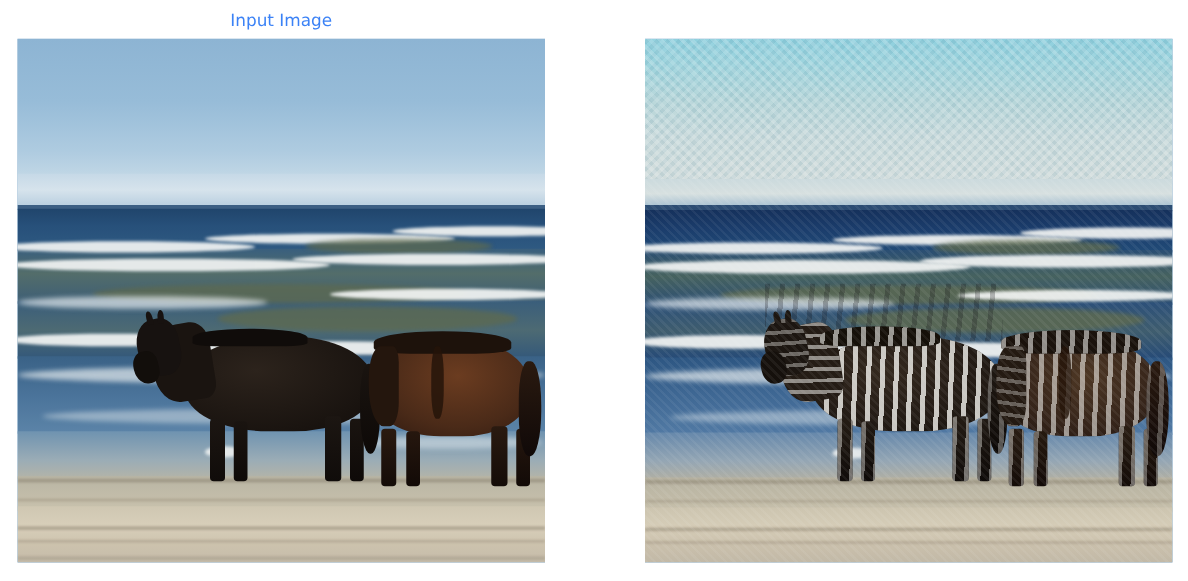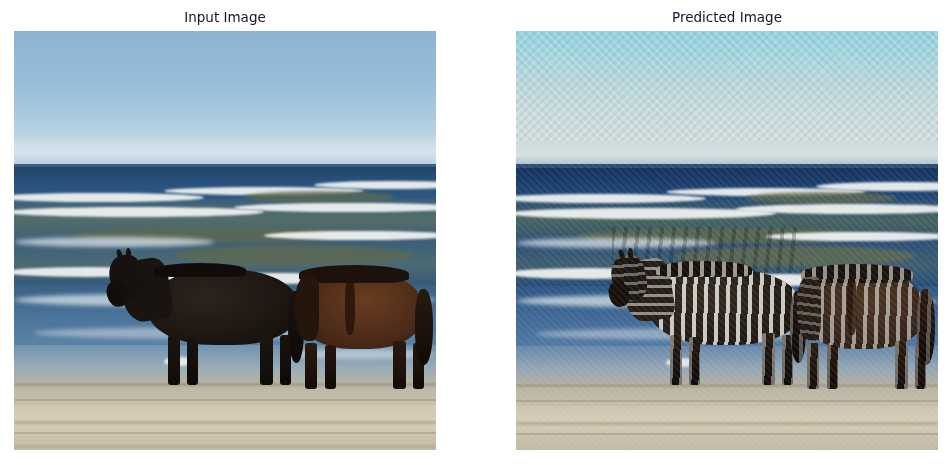--- a/index.html
+++ b/index.html
@@ -2,21 +2,21 @@
 <html><head>
 <meta charset="utf-8">
 <style>
   html,body{margin:0;padding:0;background:#ffffff;}
   body{width:950px;height:465px;overflow:hidden;
        font-family:"DejaVu Sans","Liberation Sans",sans-serif;}
   .figure{position:relative;width:950px;height:465px;background:#ffffff;}
 
   .axes-title{
     position:absolute;text-align:center;
-    font-size:13.5px;color:#0f172a;line-height:16px;
+    font-size:13.5px;color:#3b82f6;line-height:16px;
     white-space:nowrap;
   }
   #title-left{left:14px;top:9px;width:422px;}
   #title-right{left:516px;top:9px;width:422px;}
 
   .imgbox{position:absolute;overflow:hidden;background:#7fa8c9;}
   #img-left{left:14px;top:31px;width:422px;height:419px;}
   #img-right{left:516px;top:31px;width:422px;height:419px;}
 
   
@@ -161,21 +161,20 @@
       <div style="position:absolute;left:6px;top:18px;width:24px;height:64px;background:#24160d;border-radius:40% 20% 30% 50%;"></div>
       <div style="position:absolute;left:56px;top:18px;width:10px;height:58px;background:#241409;opacity:.85;border-radius:40%;"></div>
       <div class="leg" style="left:16px;top:84px;width:12px;height:46px;background:linear-gradient(to bottom,#2a1a10,#140c08);"></div>
       <div class="leg" style="left:36px;top:86px;width:11px;height:44px;background:linear-gradient(to bottom,#26170e,#120a07);"></div>
       <div class="leg" style="left:104px;top:82px;width:13px;height:48px;background:linear-gradient(to bottom,#2a1a10,#140c08);"></div>
       <div class="leg" style="left:124px;top:84px;width:11px;height:46px;background:linear-gradient(to bottom,#26170e,#120a07);"></div>
       <div class="tail" style="left:126px;top:30px;width:18px;height:76px;background:linear-gradient(to bottom,#2a1a10,#100908);"></div>
     </div>
   </div>
 
-  <div class="axes-title" id="title-right">Predicted Image</div>
 
   <div class="imgbox" id="img-right">
 
     <div class="layer P-sky"></div>
     <div class="layer P-skytex"></div>
     <div class="layer P-haze"></div>
     <div class="layer P-horizon"></div>
     <div class="layer P-deep"></div>
     <div class="layer P-mid"></div>
     <div class="layer P-mid2"></div>

